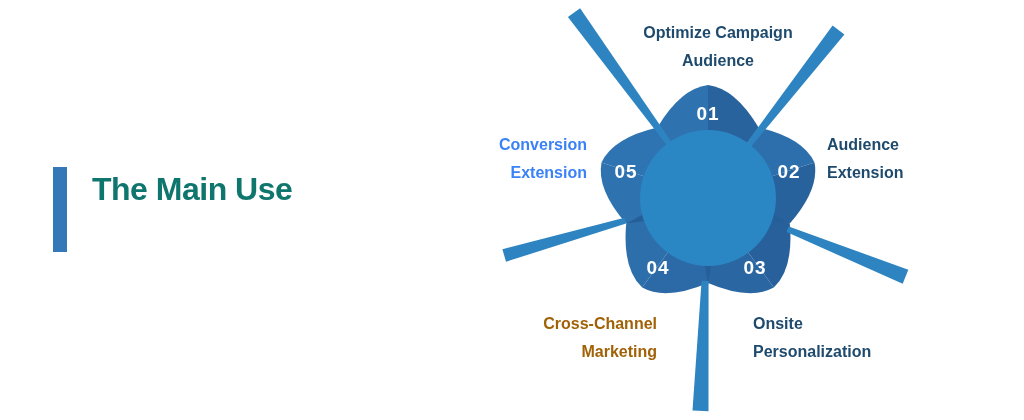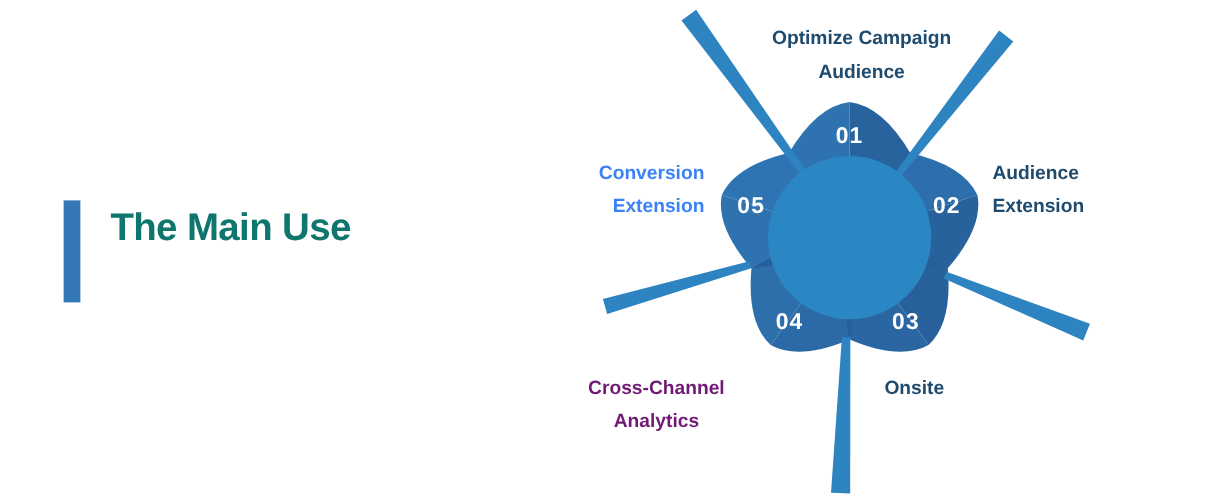--- a/index.html
+++ b/index.html
@@ -81,25 +81,26 @@
   </h1>
 
   <div class="petal-label lbl-optimize" style="color: rgb(30, 74, 109);">
     <span>Optimize Campaign</span>
     <span>Audience</span>
   </div>
   <div class="petal-label lbl-audience" style="color: rgb(30, 74, 109);">
     <span>Audience</span>
     <span>Extension</span>
   </div>
-  <div class="petal-label lbl-onsite" style="color: rgb(30, 74, 109);">
+  <div class="petal-label lbl-onsite" style="color: rgb(30, 74, 109); margin-left: 16px;">
     <span>Onsite</span>
+    <span>Personalization</span>
   </div>
-  <div class="petal-label lbl-cross" style="color: #701a75; text-align: center;">
+  <div class="petal-label lbl-cross" style="color: #a16207;">
     <span>Cross-Channel</span>
-    <span>Analytics</span>
+    <span>Marketing</span>
   </div>
   <div class="petal-label lbl-conversion" style="color: #3b82f6;">
     <span>Conversion</span>
     <span>Extension</span>
   </div>
 
 </div>
 
 </body></html>

